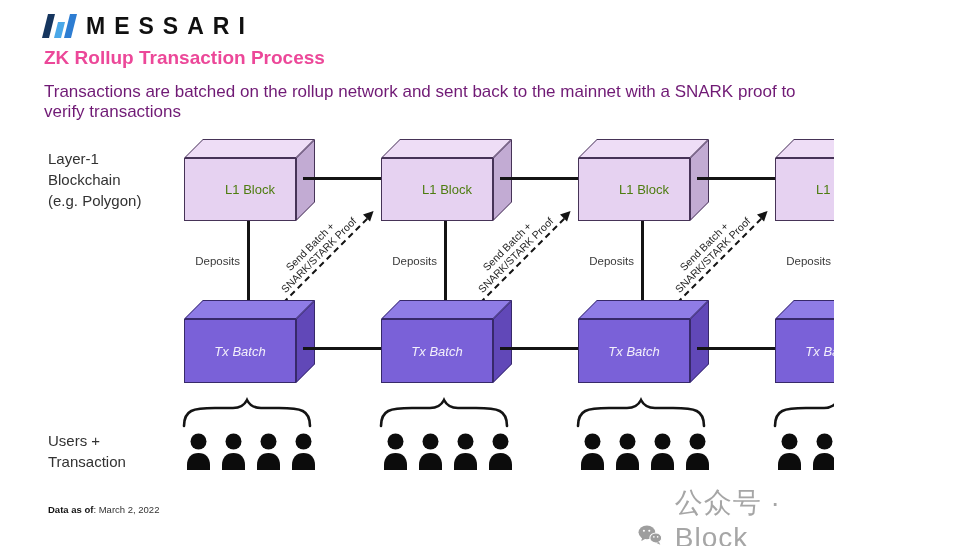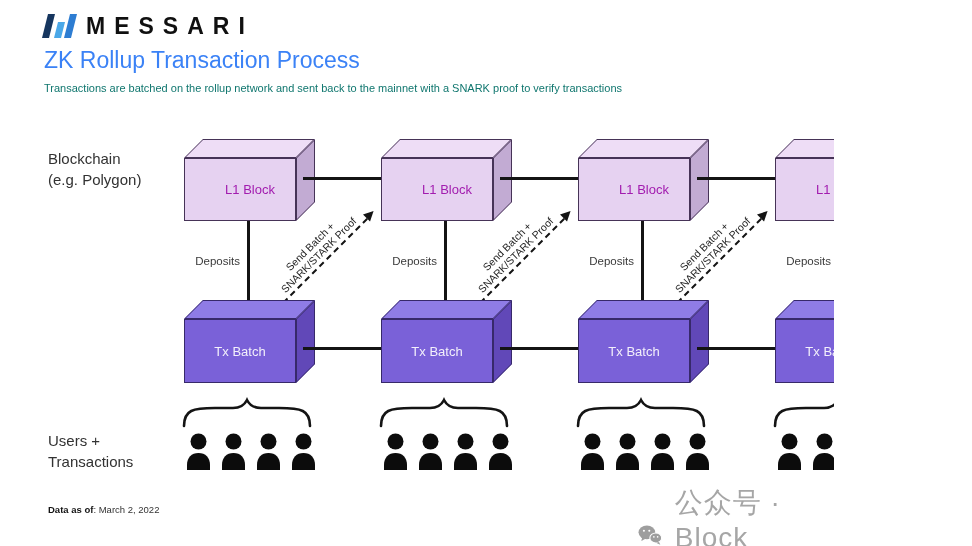--- a/index.html
+++ b/index.html
@@ -7,43 +7,43 @@
           font-family:"Liberation Sans",sans-serif;}
 
   
   .logo-row{position:absolute;left:44px;top:12px;display:flex;align-items:center;gap:10px;}
   .logo-icon{position:relative;width:32px;height:28px;}
   .logo-bar{position:absolute;width:7px;transform:skewX(-14deg);}
   .bar1{left:1px;top:2px;height:24px;background:#16365f;}
   .bar2{left:12px;top:10px;height:16px;background:#4aa8e8;}
   .bar3{left:23px;top:2px;height:24px;background:#2d7dd2;}
   .brand-text{font-size:23px;font-weight:900;letter-spacing:9px;color:#101010;}
-  .page-title{position:absolute;left:44px;top:47px;font-size:23px;font-weight:400;color:#3b82f6;}
-  .page-subtitle{position:absolute;left:44px;top:82px;font-size:11px;color:#0f766e;}
+  .page-title{position:absolute;left:44px;top:47px;font-size:19px;font-weight:700;color:#ec4899;}
+  .page-subtitle{position:absolute;left:44px;top:82px;font-size:17px;color:#701a75;}
 
   
   .rail{position:absolute;left:48px;font-size:15px;line-height:21px;color:#323232;}
   .rail span{display:block;}
   .rail-l1{top:148px;}
   .rail-l2{top:328px;}
   .rail-users{top:430px;}
 
   
   .col{position:absolute;top:130px;width:212px;height:360px;left:var(--x);}
   .face{position:absolute;box-sizing:border-box;border:1px solid #463357;}
   .l1-front{left:0;top:28px;width:112px;height:63px;background:#e6d2f1;
             display:flex;align-items:center;justify-content:center;}
   .l1-top{left:0;top:9px;width:112px;height:19px;background:#eeddf6;
           transform:skewX(-45deg);transform-origin:bottom;}
   .l1-side{left:112px;top:28px;width:19px;height:63px;background:#c2abd3;
            transform:skewY(-45deg);transform-origin:left top;}
-  .l1-front span{font-size:13px;color:#a21caf;margin-left:20px;}
+  .l1-front span{font-size:13px;color:#4d7c0f;margin-left:20px;}
 
   .tx-front{left:0;top:189px;width:112px;height:64px;background:#7a61d8;border-color:#37296a;
-            display:flex;align-items:center;justify-content:center;}
+            display:flex;align-items:center;justify-content:center;font-style:italic;}
   .tx-top{left:0;top:170px;width:112px;height:19px;background:#8f7ce6;border-color:#37296a;
           transform:skewX(-45deg);transform-origin:bottom;}
   .tx-side{left:112px;top:189px;width:19px;height:64px;background:#6148b8;border-color:#37296a;
            transform:skewY(-45deg);transform-origin:left top;}
   .tx-front span{font-size:13px;color:#f3f0fb;}
 
   .hline{position:absolute;height:3px;background:#141414;width:81px;left:119px;}
   .l1-connector{top:47px;}
   .tx-connector{top:217px;}
 
@@ -85,26 +85,27 @@
       <div class="logo-bar bar1"></div>
       <div class="logo-bar bar2"></div>
       <div class="logo-bar bar3"></div>
     </div>
     <div class="brand-text">MESSARI</div>
   </div>
   <div class="page-title">ZK Rollup Transaction Process</div>
   <div class="page-subtitle">Transactions are batched on the rollup network and sent back to the mainnet with a SNARK proof to verify transactions</div>
 
   <div class="rail rail-l1">
+    <span>Layer-1</span>
     <span>Blockchain</span>
     <span>(e.g. Polygon)</span>
   </div>
   <div class="rail rail-users">
     <span>Users +</span>
-    <span>Transactions</span>
+    <span>Transaction</span>
   </div>
 
   <div id="columns-host">
     <div class="col" style="--x: 184px;">
       <div class="face l1-top"></div>
       <div class="face l1-side"></div>
       <div class="face l1-front">
         <span>L1 Block</span>
       </div>
       <div class="hline l1-connector only-linked"></div>

